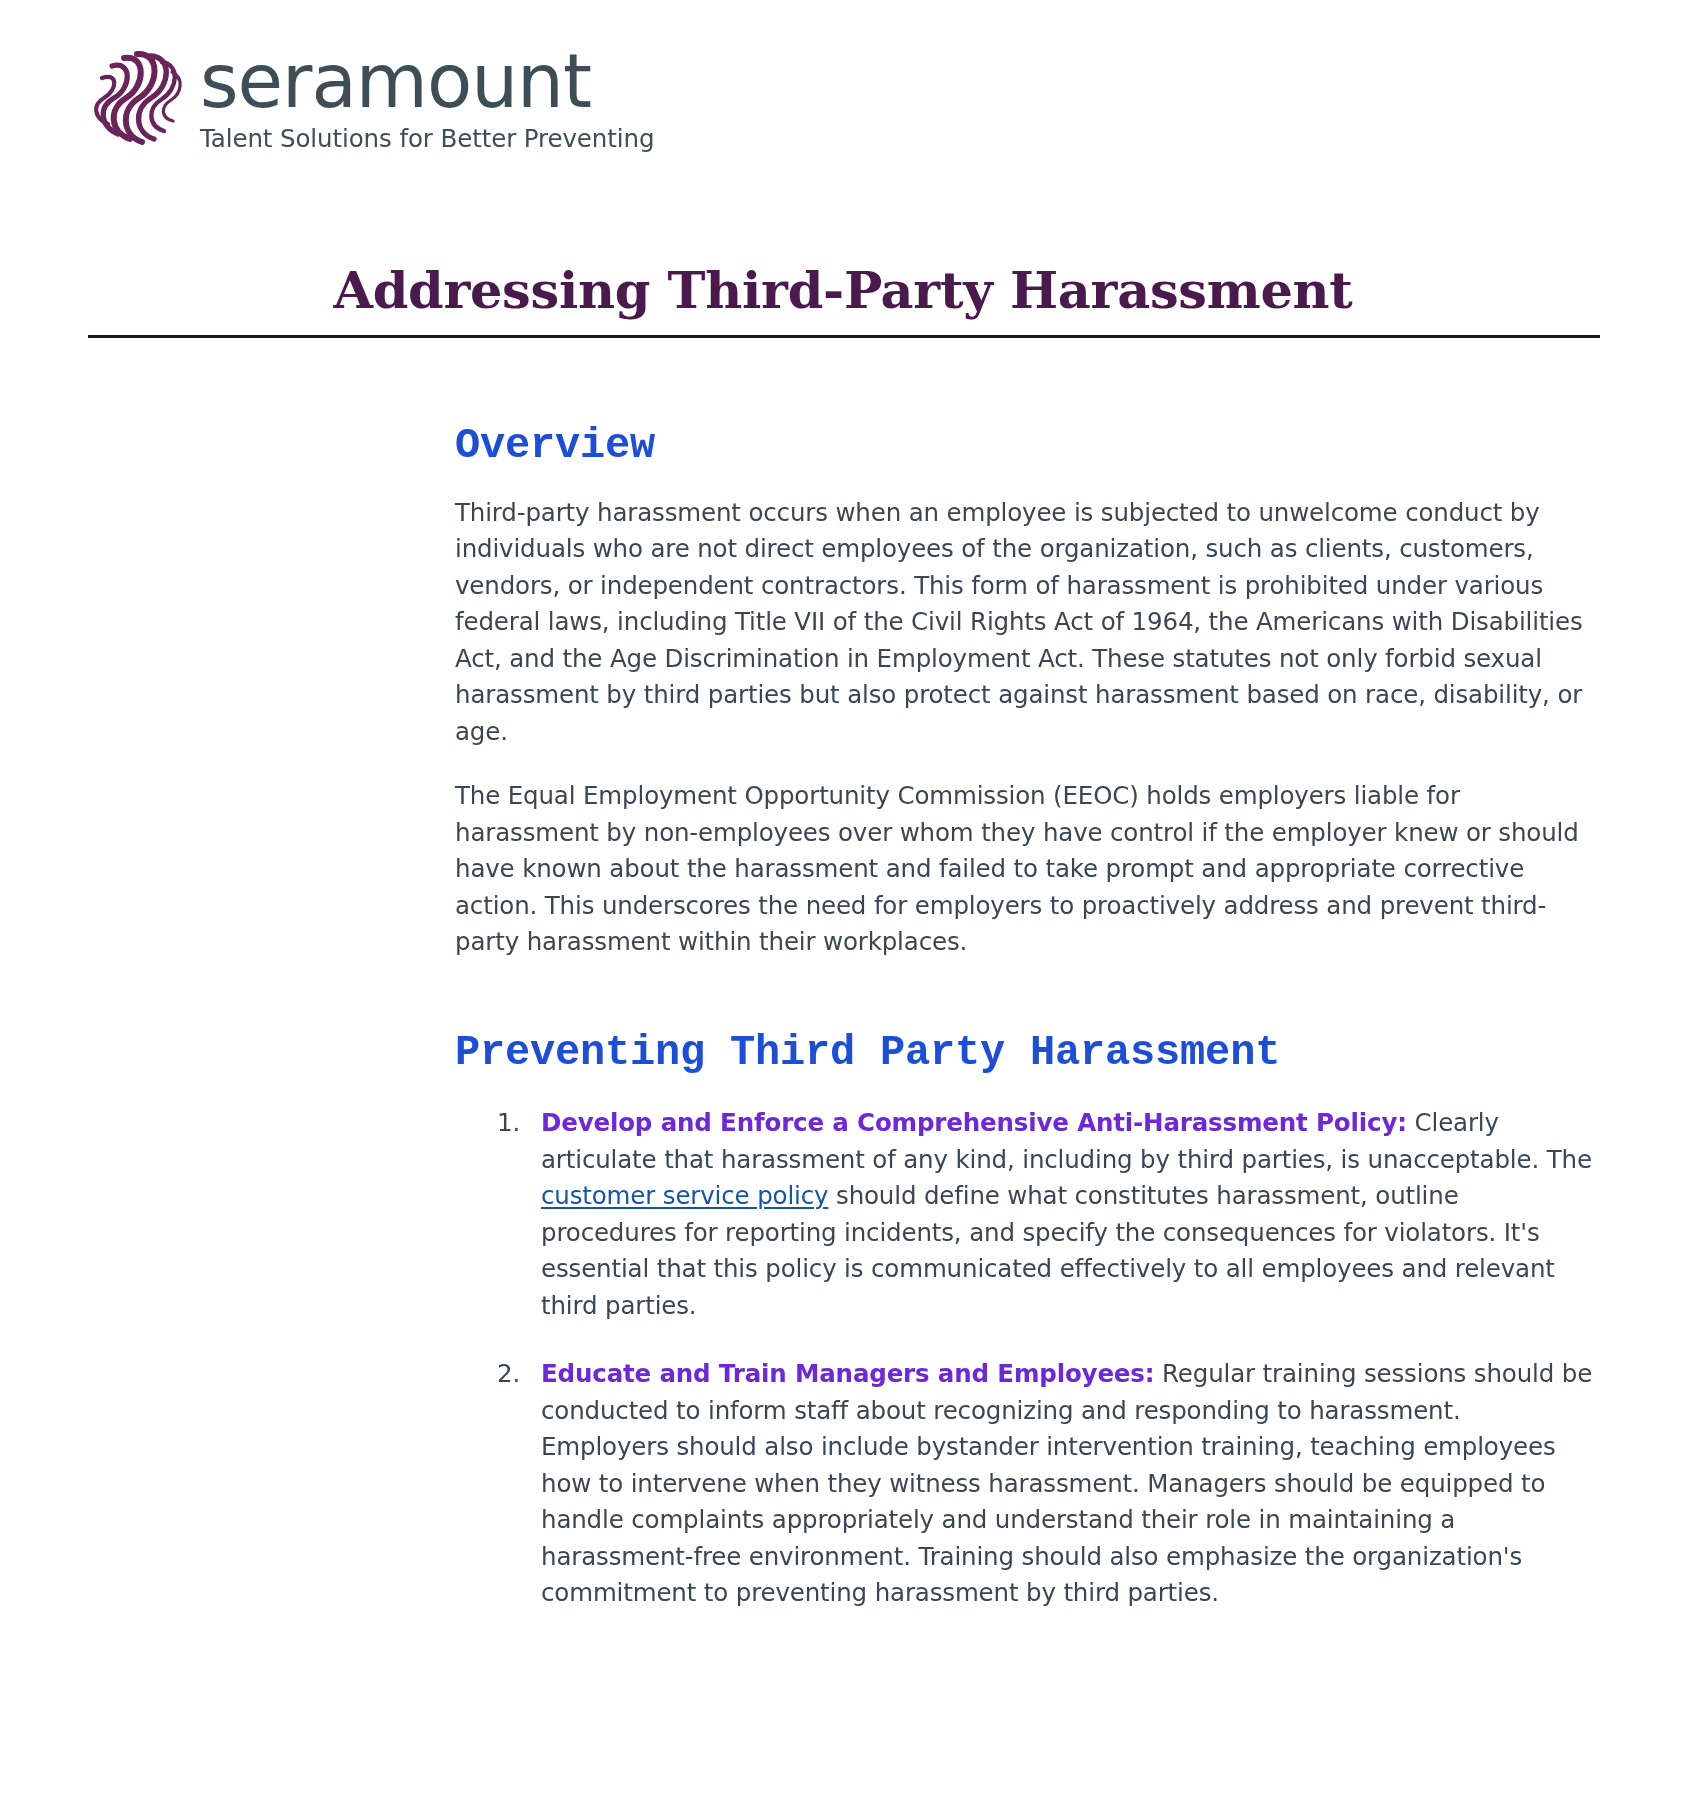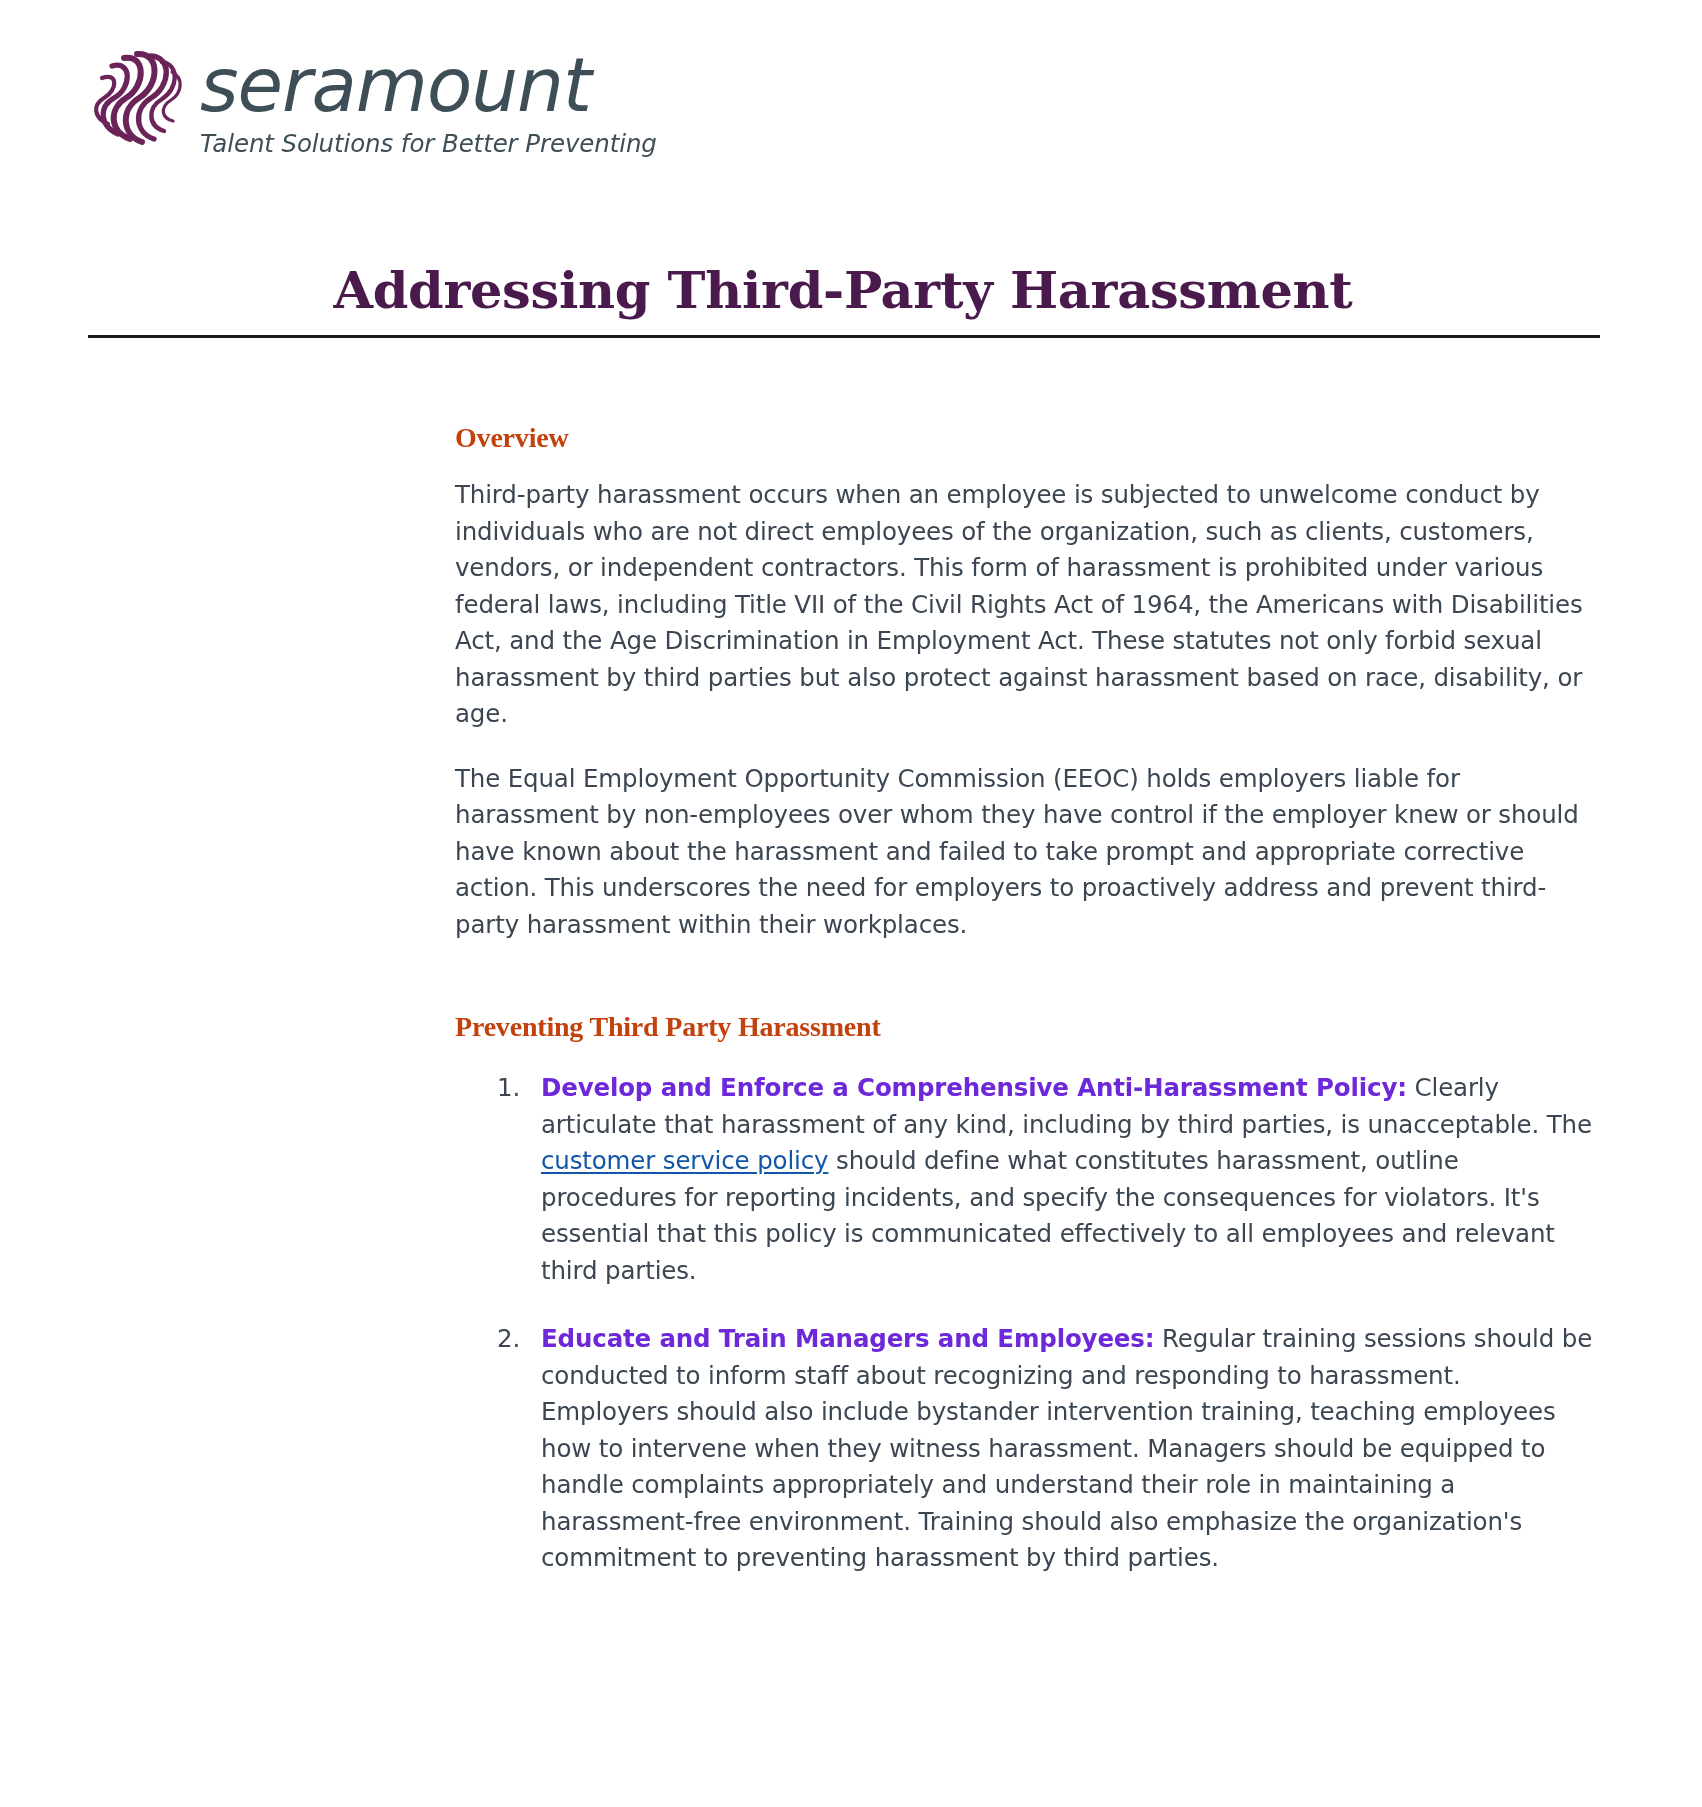--- a/index.html
+++ b/index.html
@@ -23,22 +23,21 @@
     padding: 0;
     overflow: hidden;
   }
 
   
   .logo-block {
     position: absolute;
     left: 88px;
     top: 38px;
     display: flex;
-    align-items: flex-end;
-    font-style: italic;
+    align-items: center;
   }
   .logo-mark {
     width: 98px;
     height: 120px;
     flex: 0 0 auto;
     margin-right: 14px;
   }
   .logo-text {
     display: flex;
     flex-direction: column;
@@ -87,25 +86,25 @@
   }
 
   
   .content {
     position: absolute;
     left: 455px;
     top: 420px;
     width: 1140px;
   }
   h2.section-head {
-    font-family: Liberation Serif, serif;
+    font-family: Liberation Mono, monospace;
     font-weight: bold;
-    font-size: 28px;
+    font-size: 42px;
     line-height: 1.25;
-    color: #c2410c;
+    color: #1d4ed8;
     margin: 0 0 22px 0;
     letter-spacing: -0.2px;
   }
   h2.section-head.spaced { margin-top: 66px; }
 
   p.body {
     font-family: "DejaVu Sans", sans-serif;
     font-size: 24.5px;
     line-height: 36.5px;
     color: #3b4652;

